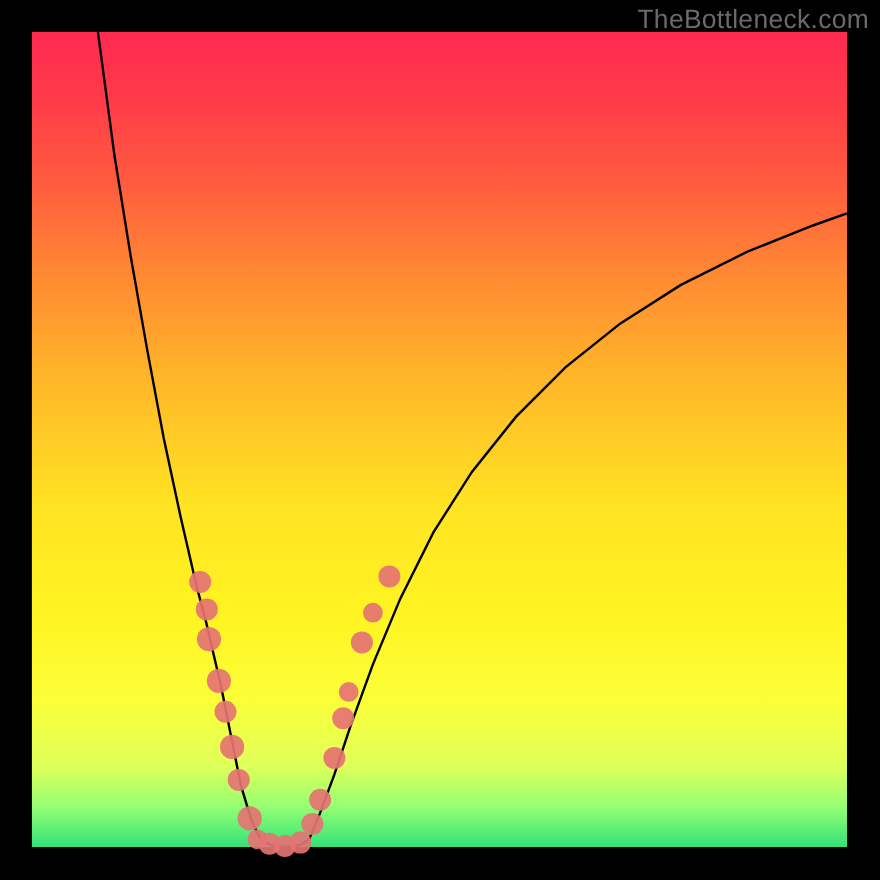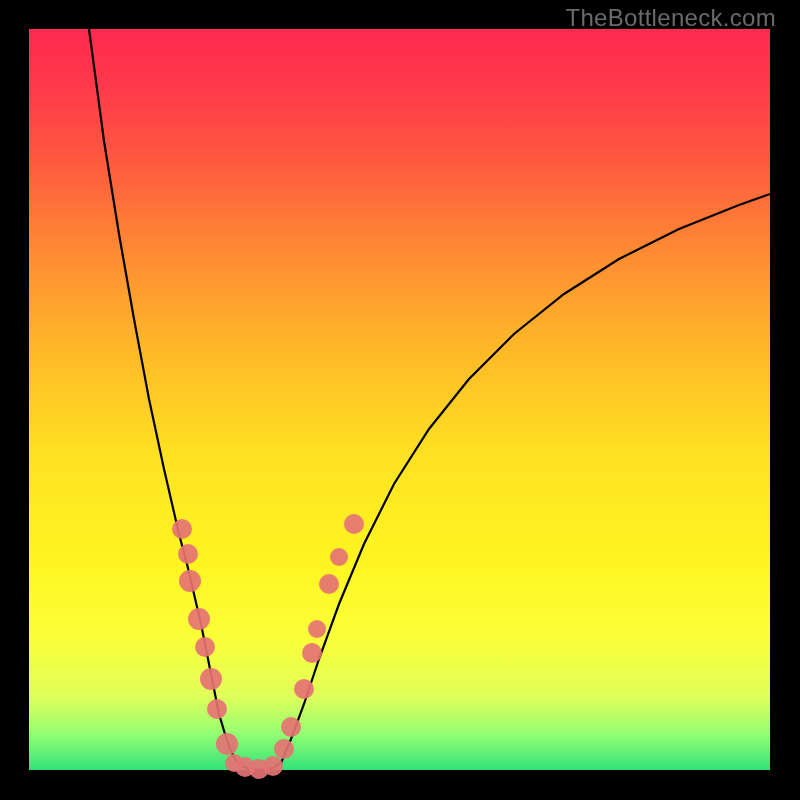--- a/index.html
+++ b/index.html
@@ -26,21 +26,21 @@
       #ffe322 58%,
       #fff522 72%,
       #fbff38 82%,
       #e0ff5a 90%,
       #96ff72 95%,
       #33e27a 100%);
   }
   .watermark {
     position: absolute;
     top: 4px;
-    right: 24px;
+    right: 10px;
     color: #6a6a6a;
     font-size: 24px;
     font-weight: 400;
     letter-spacing: 0.3px;
     z-index: 10;
   }
   svg.plot {
     position: absolute;
     left: 29px;
     top: 29px;

